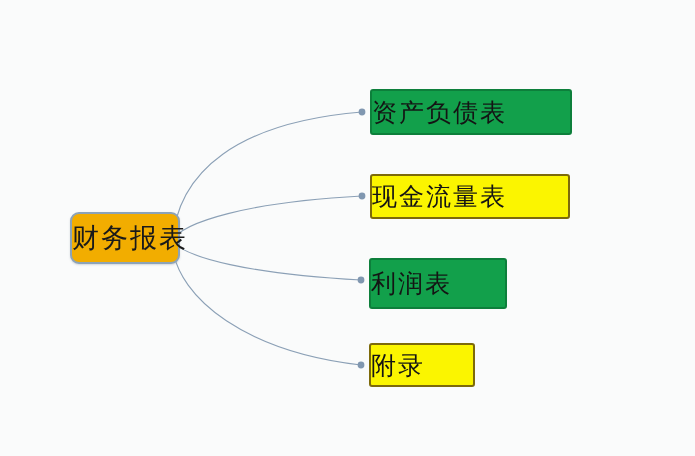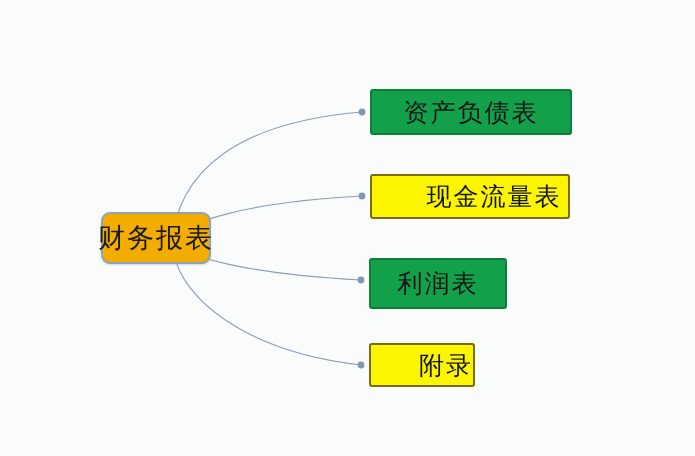--- a/index.html
+++ b/index.html
@@ -27,21 +27,21 @@
     top: 0;
     width: 695px;
     height: 456px;
     pointer-events: none;
   }
   .node {
     position: absolute;
     box-sizing: border-box;
     display: flex;
     align-items: center;
-    justify-content: center;
+    justify-content: flex-start;
     white-space: nowrap;
     letter-spacing: 2px;
   }
   .node-label {
     display: block;
     line-height: 1;
   }
 
   
   #node-root {
@@ -49,39 +49,37 @@
     top: 212px;
     width: 110px;
     height: 52px;
     background: #f2ad00;
     border: 2px solid #8ca3b8;
     border-radius: 9px;
     font-size: 27px;
     color: #1a1a1a;
     z-index: 5;
     box-shadow: 0 1px 2px rgba(120,130,145,0.30);
-    margin-left: 31px;
   }
 
   
   .node-child {
     z-index: 4;
     font-size: 25px;
     color: #141414;
   }
   .node-green {
     background: #12a04b;
     border: 2px solid #0d7f3b;
     border-radius: 3px;
   }
   .node-yellow {
     background: #fbf500;
     border: 2px solid #7d6a0a;
     border-radius: 3px;
-    padding-left: 48px;
   }
 
   #node-balance-sheet { left: 370px; top: 89px;  width: 202px; height: 46px; }
   #node-cash-flow     { left: 370px; top: 174px; width: 200px; height: 45px; }
   #node-income        { left: 369px; top: 258px; width: 138px; height: 51px; }
   #node-appendix      { left: 369px; top: 343px; width: 106px; height: 44px; }
 </style>
 </head>
 <body>
 

